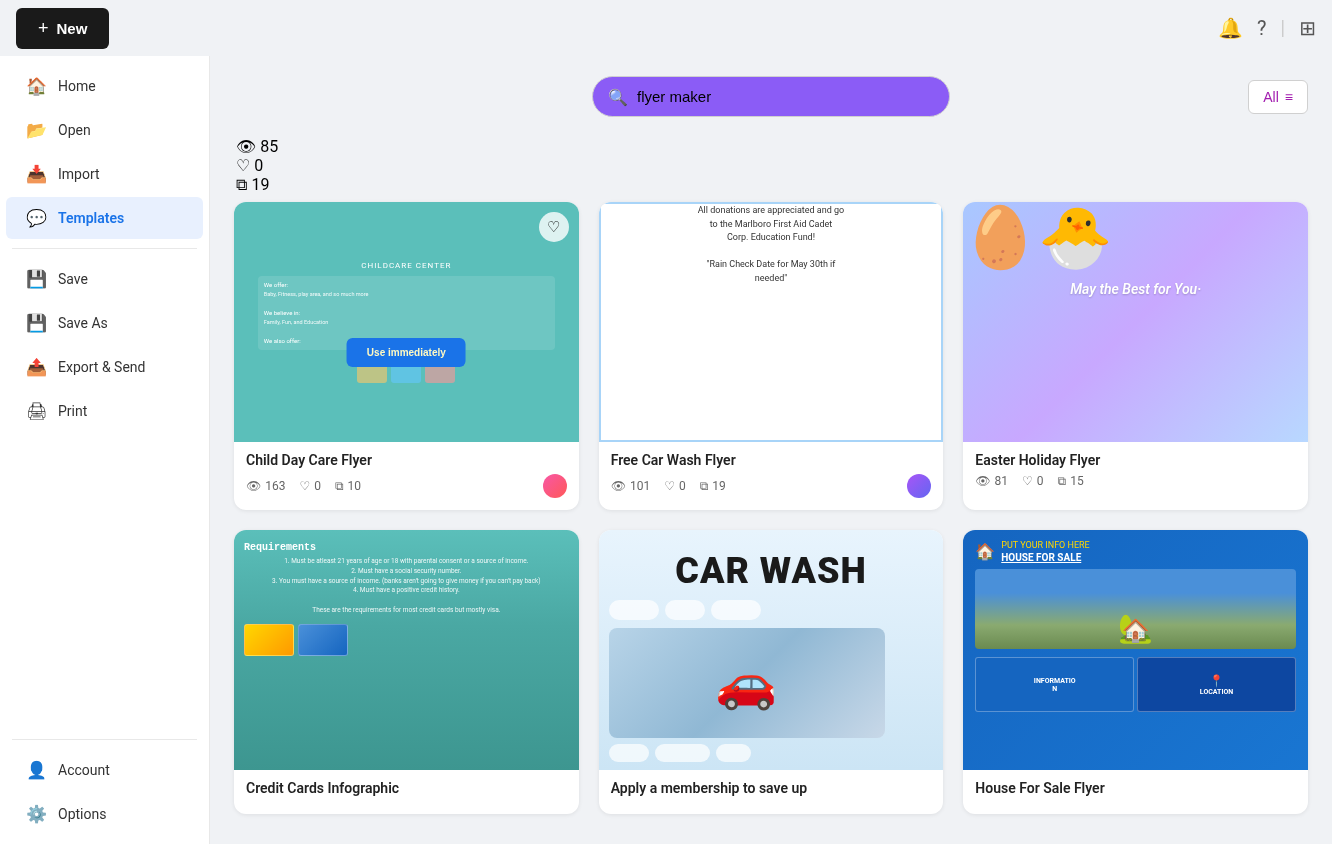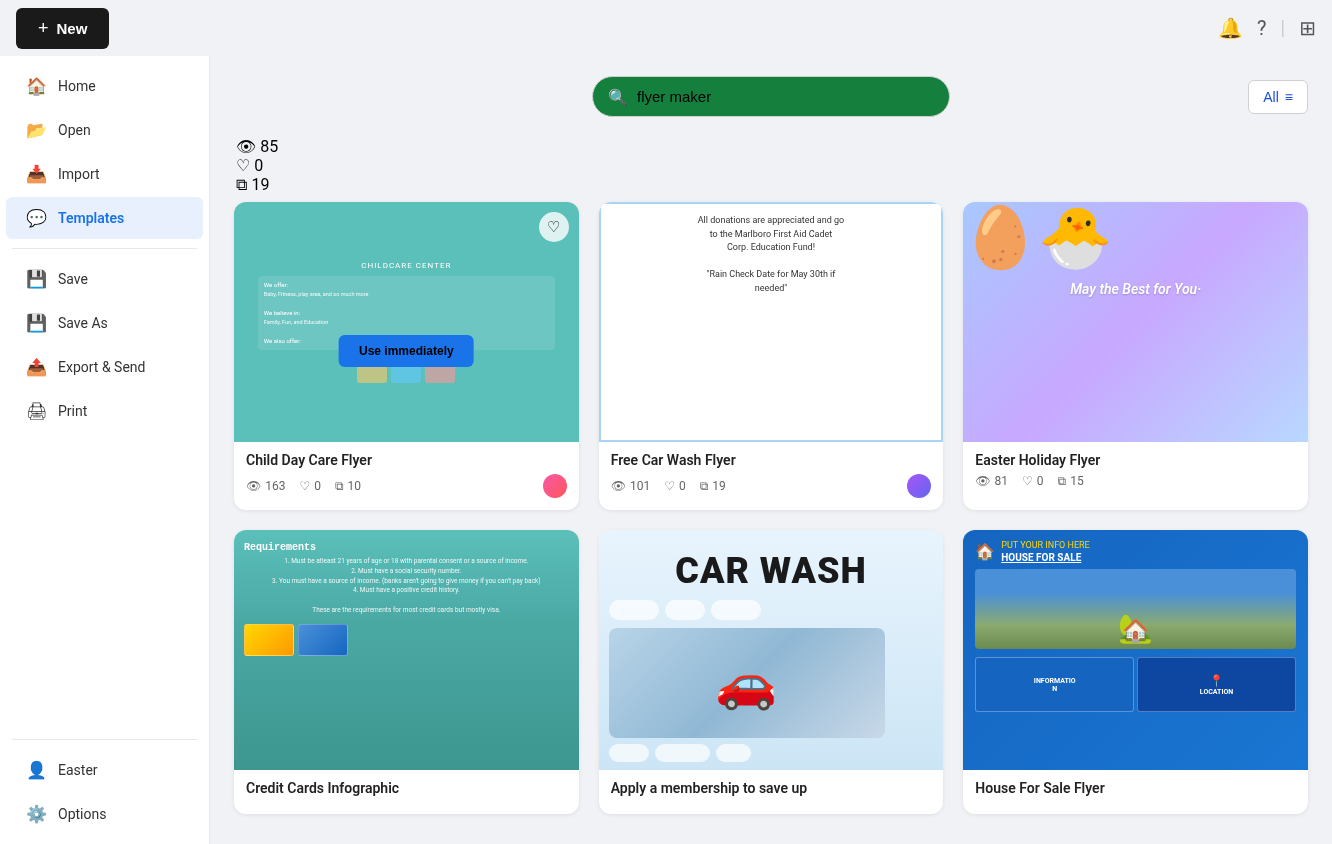--- a/index.html
+++ b/index.html
@@ -117,42 +117,42 @@
       max-width: 520px;
       margin: 0 auto;
       position: relative;
     }
     .search-input {
       width: 100%;
       padding: 11px 18px 11px 44px;
       border: 1.5px solid #d0d0d0;
       border-radius: 30px;
       font-size: 15px;
-      background: #15803d;
+      background: #8b5cf6;
       outline: none;
     }
     .search-icon-wrap {
       position: absolute;
       left: 16px;
       top: 50%;
       transform: translateY(-50%);
       color: #888;
       font-size: 16px;
     }
     .filter-btn {
       display: flex;
       align-items: center;
       gap: 6px;
       background: #fff;
       border: 1.5px solid #d0d0d0;
       border-radius: 6px;
       padding: 8px 14px;
       font-size: 14px;
       cursor: pointer;
-      color: #1d4ed8;
+      color: #a21caf;
     }
 
     
     .template-grid {
       display: grid;
       grid-template-columns: repeat(3, 1fr);
       gap: 20px;
     }
 
     .template-card {
@@ -206,25 +206,25 @@
       justify-content: center;
       cursor: pointer;
       font-size: 15px;
     }
     .use-btn {
       position: absolute;
       bottom: 75px;
       left: 50%;
       transform: translateX(-50%);
       background: #1a73e8;
-      color: #000000;
+      color: #fef9c3;
       border: none;
       border-radius: 6px;
       padding: 9px 20px;
-      font-size: 12px;
+      font-size: 10px;
       font-weight: 600;
       cursor: pointer;
       white-space: nowrap;
     }
     .avatar-dot {
       width: 24px;
       height: 24px;
       border-radius: 50%;
       display: inline-block;
     }
@@ -265,21 +265,20 @@
     
     .freecarwash-bg {
       background: #fff;
       width: 100%;
       height: 240px;
       display: flex;
       flex-direction: column;
       align-items: center;
       justify-content: center;
       border: 2px solid #a8d4f8;
-      padding: 10px;
     }
     .freecarwash-text {
       font-size: 9px;
       color: #333;
       text-align: center;
       line-height: 1.5;
     }
 
     
     .easter-bg {
@@ -454,21 +453,21 @@
       <span>Export &amp; Send</span>
     </div>
     <div class="sidebar-item">
       <span class="icon">🖨</span>
       <span>Print</span>
     </div>
     <div class="sidebar-spacer"></div>
     <div class="sidebar-divider"></div>
     <div class="sidebar-item">
       <span class="icon">👤</span>
-      <span>Easter</span>
+      <span>Account</span>
     </div>
     <div class="sidebar-item">
       <span class="icon">⚙️</span>
       <span>Options</span>
     </div>
   </nav>
 
   <main class="content">
 
     <div class="search-row">

